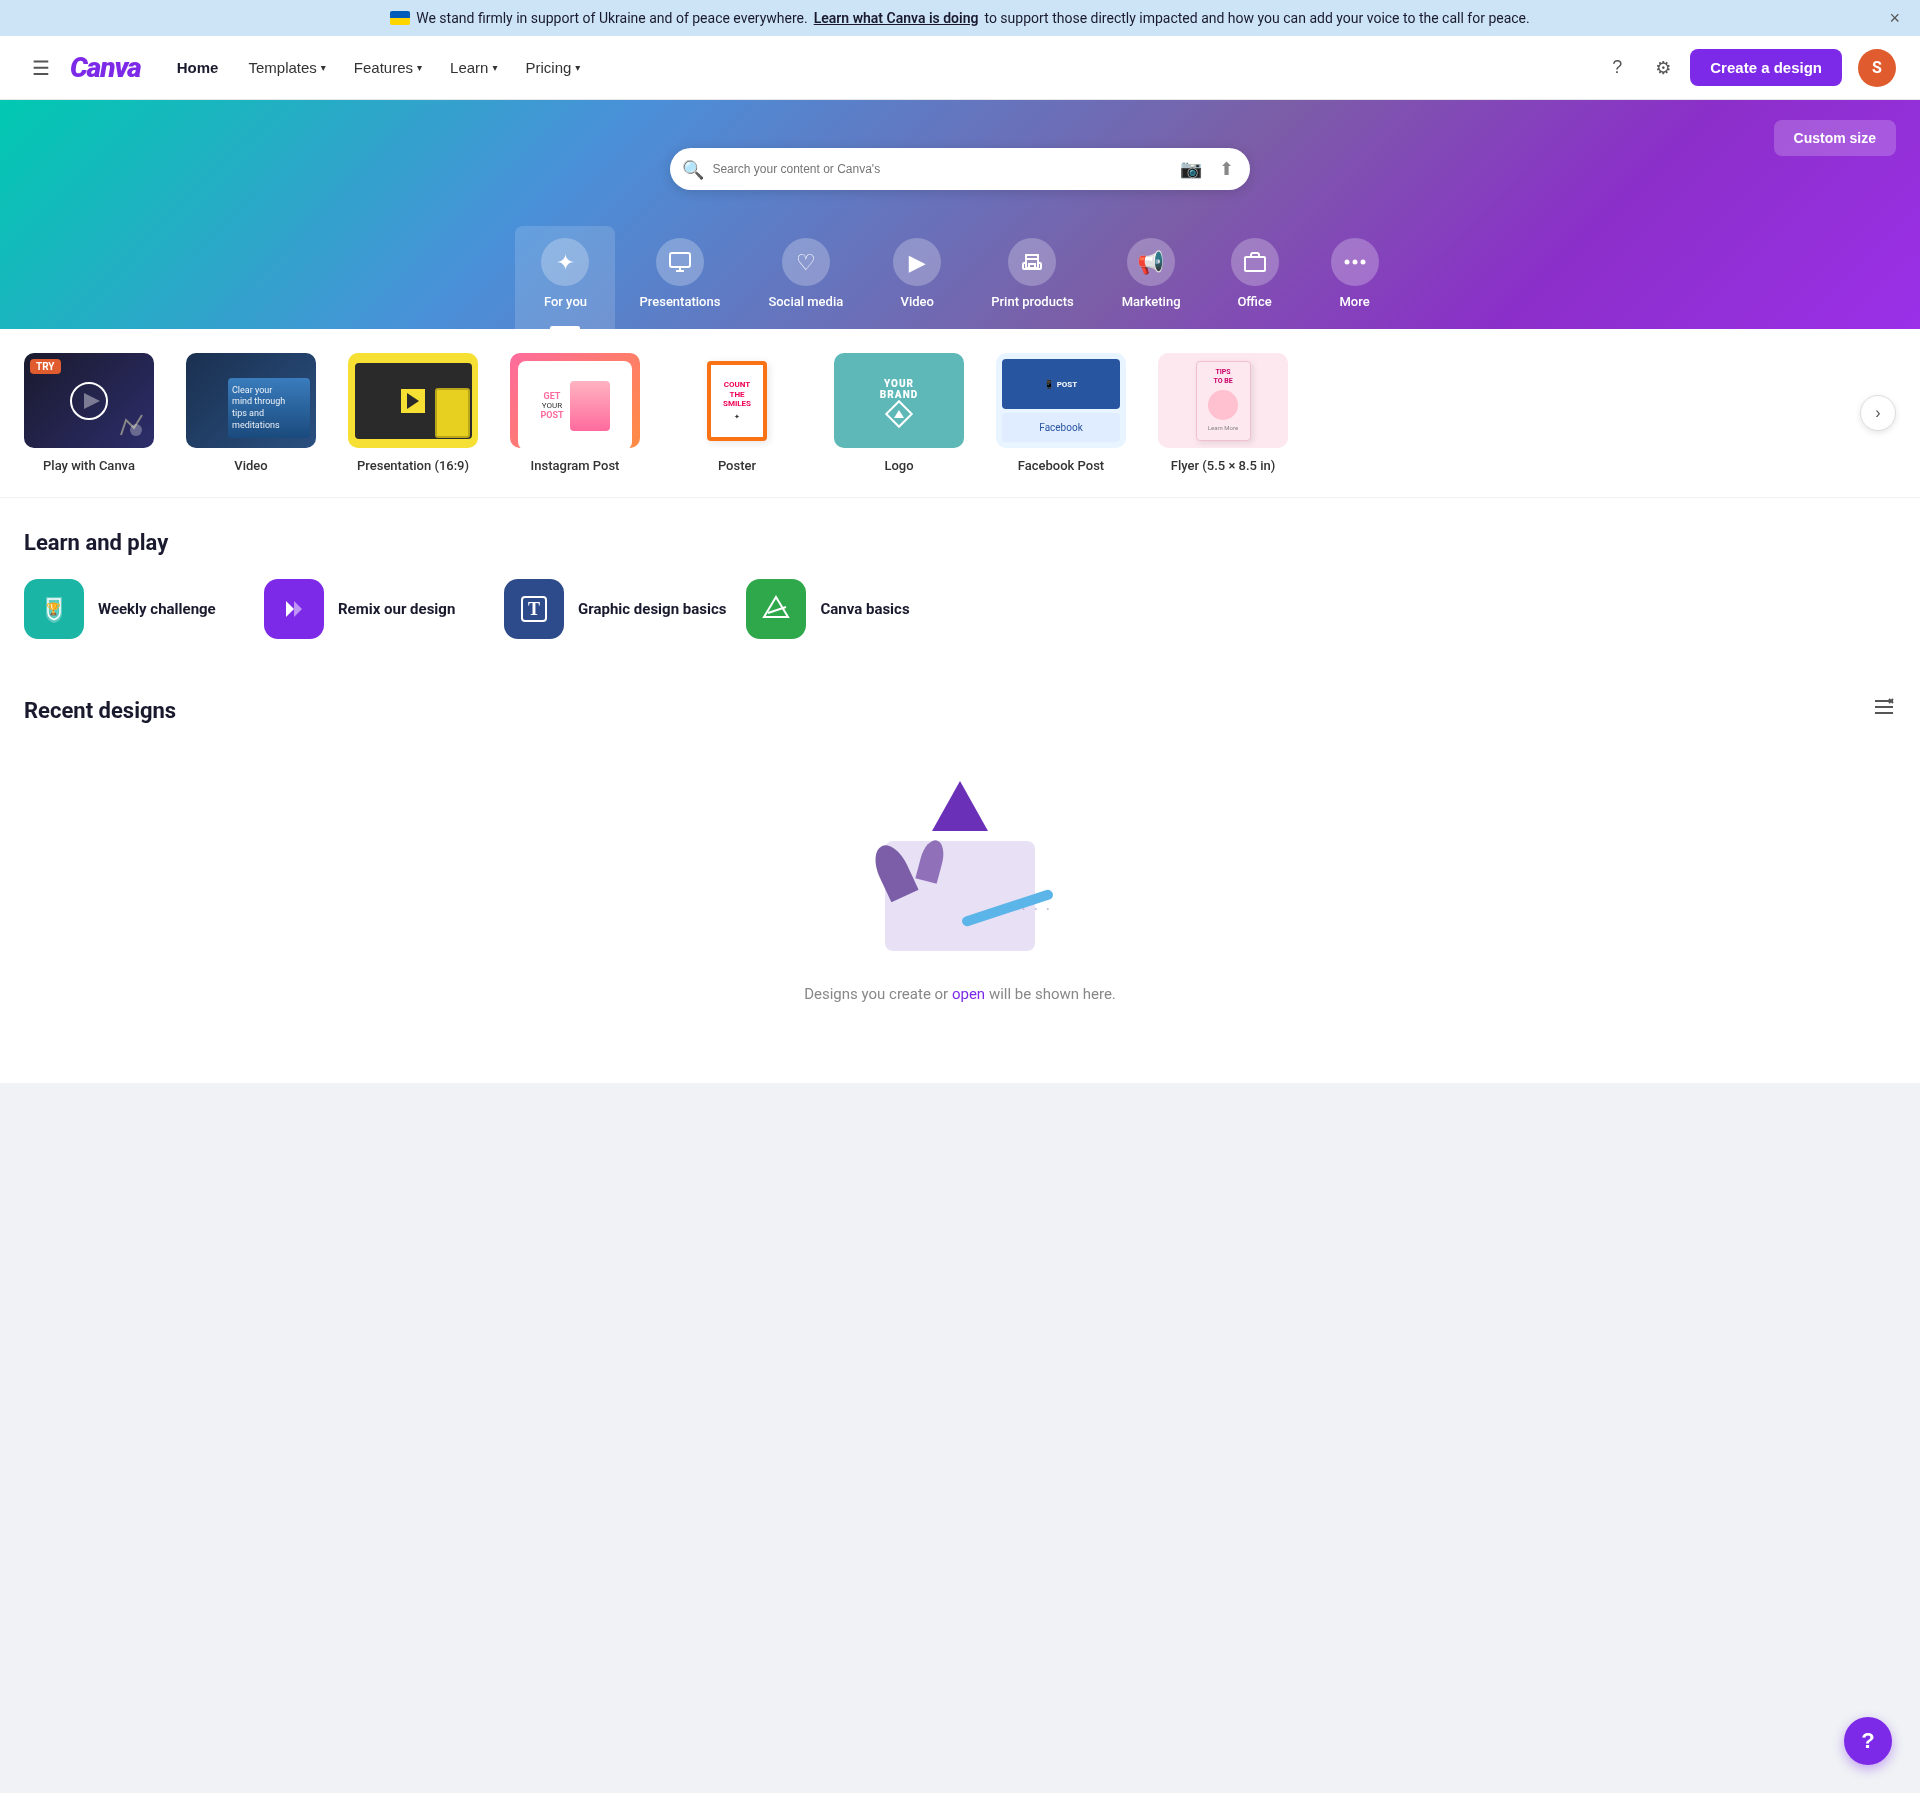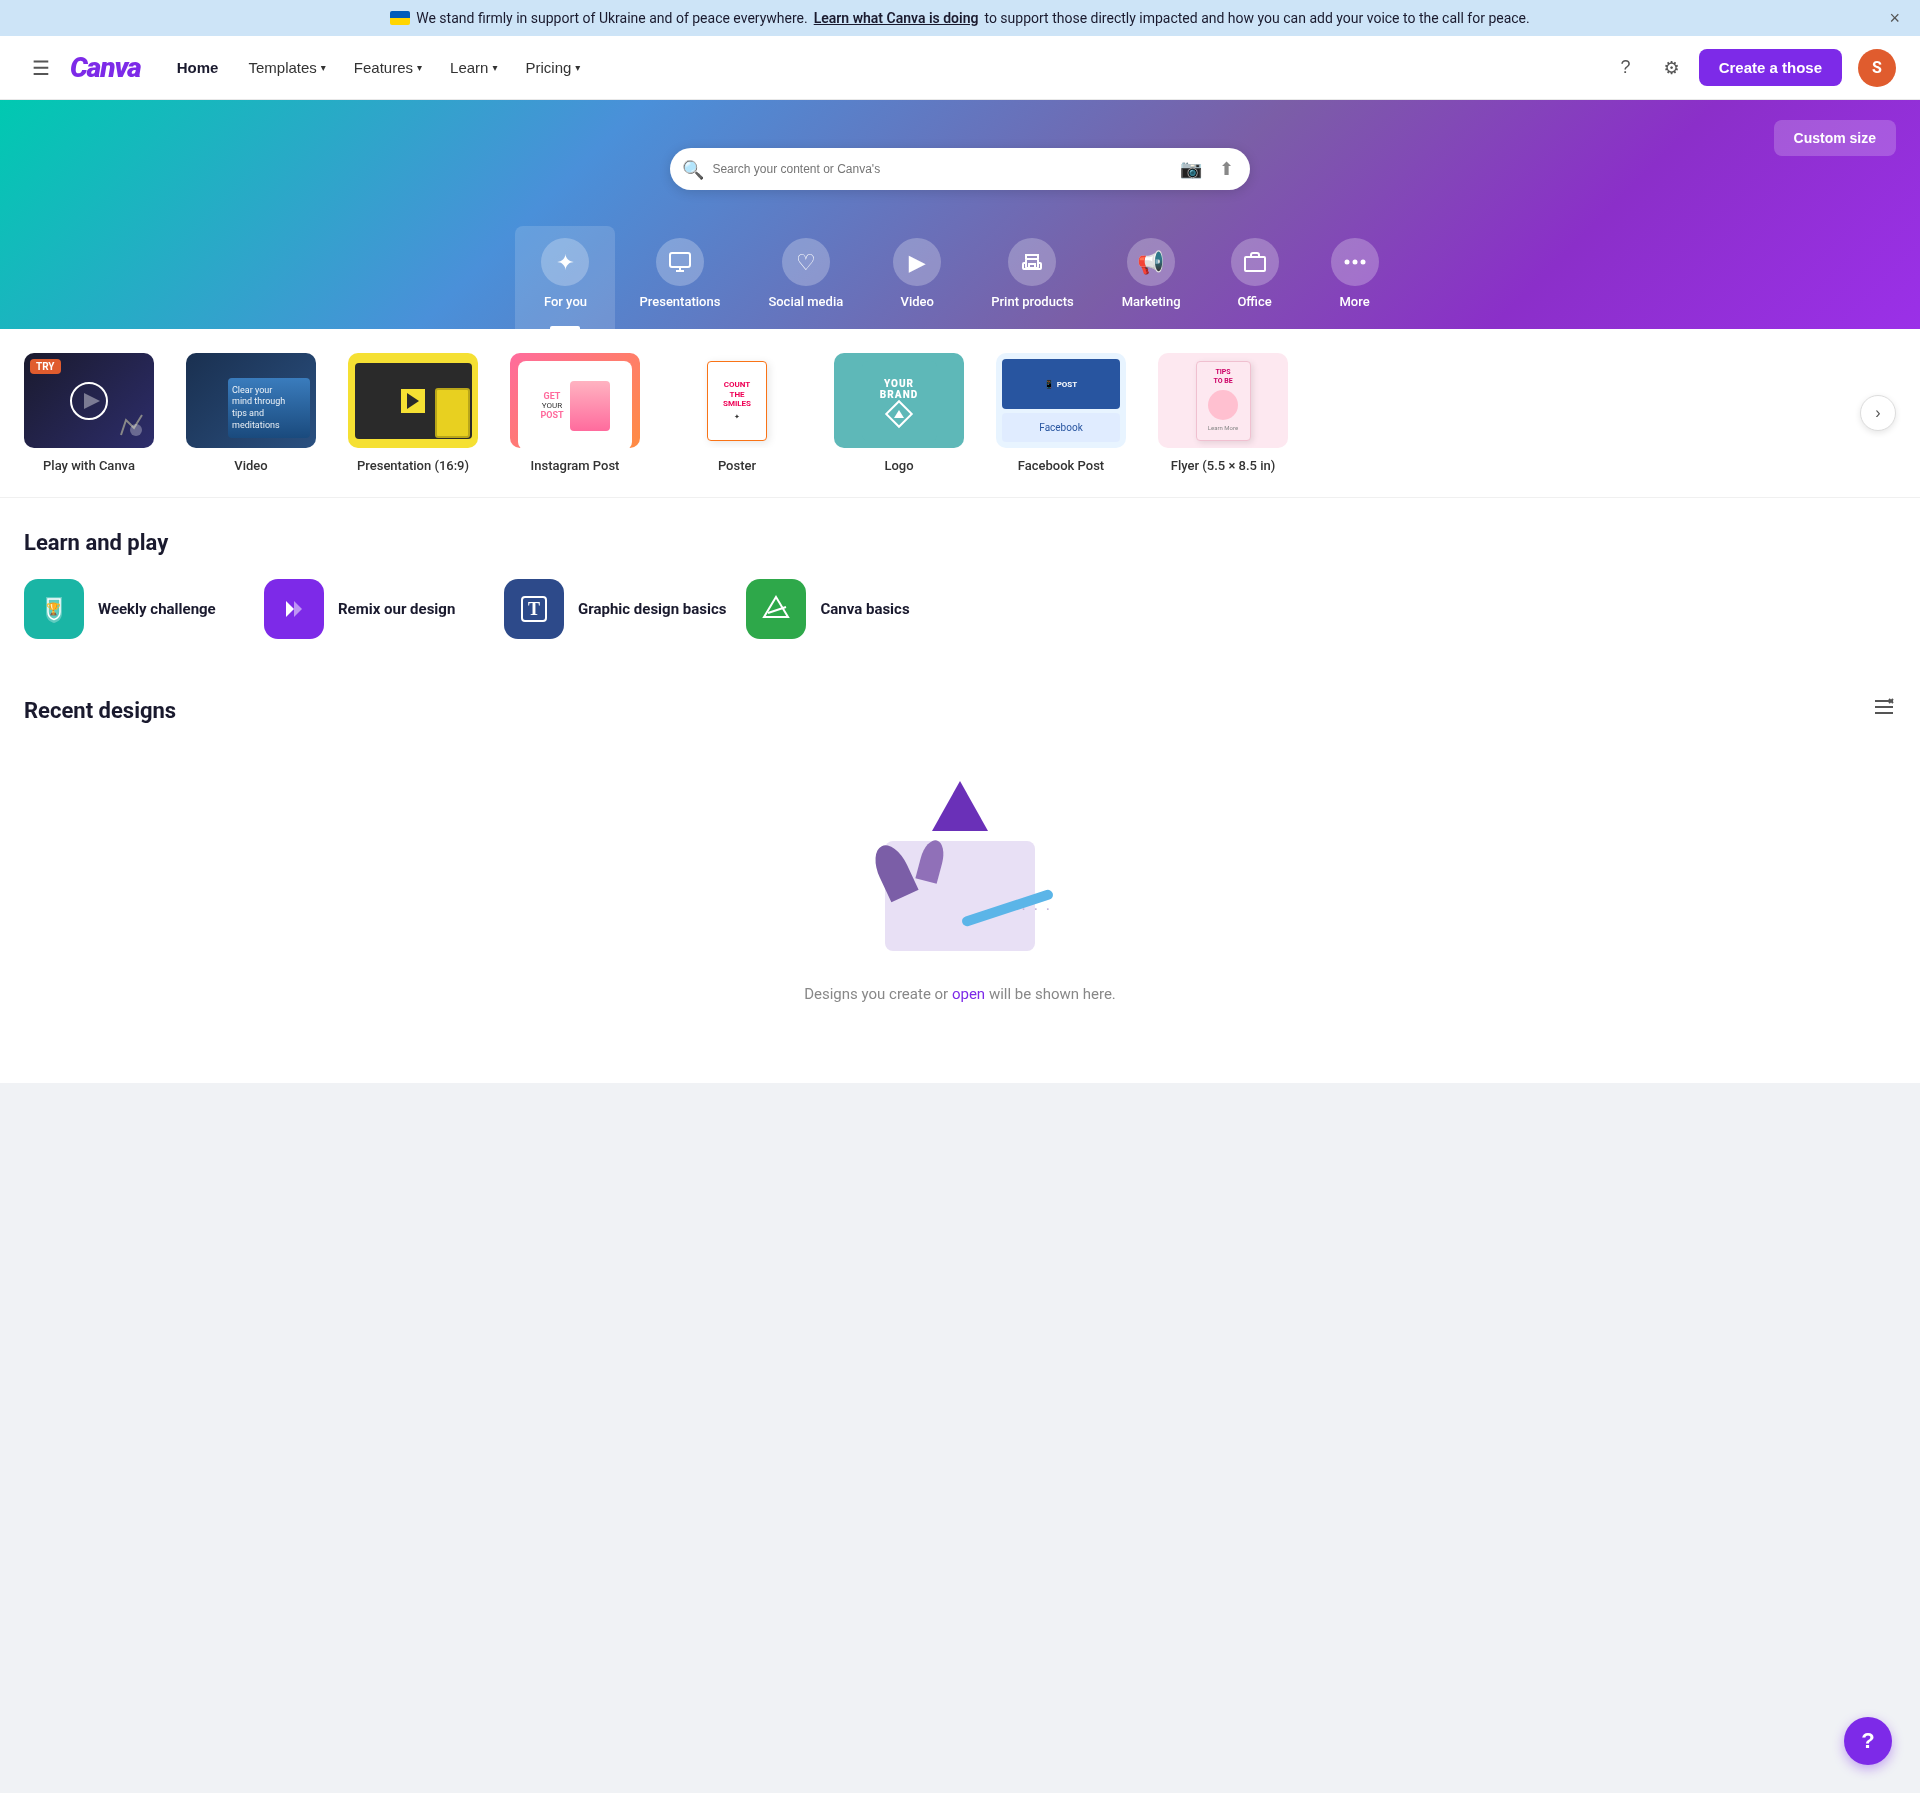--- a/index.html
+++ b/index.html
@@ -281,21 +281,21 @@
     <span>Pricing</span>
     <span class="chevron">▾</span>
   </button>
   <div class="nav-spacer"></div>
   <button class="nav-icon-btn">
     <span>?</span>
   </button>
   <button class="nav-icon-btn">
     <span>⚙</span>
   </button>
-  <button class="create-btn">Create a those</button>
+  <button class="create-btn">Create a design</button>
   <div class="avatar">S</div>
 </nav>
 
 <div class="hero">
   <button class="custom-size-btn">Custom size</button>
   <div class="search-bar">
     <span class="search-icon">🔍</span>
     <input type="text" placeholder="Search your content or Canva's" style="">
     <div class="search-extras">
       <button class="search-extra-btn">📷</button>
@@ -415,21 +415,21 @@
               </div>
               <div style="width:40px;height:50px;background:linear-gradient(#ffb3c1,#ff6b9d);border-radius:4px;margin-left:6px;"></div>
             </div>
           </div>
         </div>
         <span class="design-label">Instagram Post</span>
       </div>
 
       <div class="design-card">
         <div class="design-thumb thumb-poster">
-          <div style="width:60px;height:80px;background:white;border:1px solid #f97316;border-radius:4px;display:flex;flex-direction:column;align-items:center;justify-content:center;padding:6px;box-shadow:2px 2px 8px rgba(0,0,0,0.1);">
+          <div style="width:60px;height:80px;background:white;border:4px solid #f97316;border-radius:4px;display:flex;flex-direction:column;align-items:center;justify-content:center;padding:6px;box-shadow:2px 2px 8px rgba(0,0,0,0.1);">
             <div style="font-size:8px;font-weight:bold;color:#e05;text-align:center;line-height:1.2;">COUNT<br>THE<br>SMILES</div>
             <div style="font-size:7px;color:#333;margin-top:4px;">✦</div>
           </div>
         </div>
         <span class="design-label">Poster</span>
       </div>
 
       <div class="design-card">
         <div class="design-thumb thumb-logo">
           <div style="width:75px;height:80px;background:#5eb8b8;border-radius:6px;display:flex;flex-direction:column;align-items:center;justify-content:center;padding:8px;">

